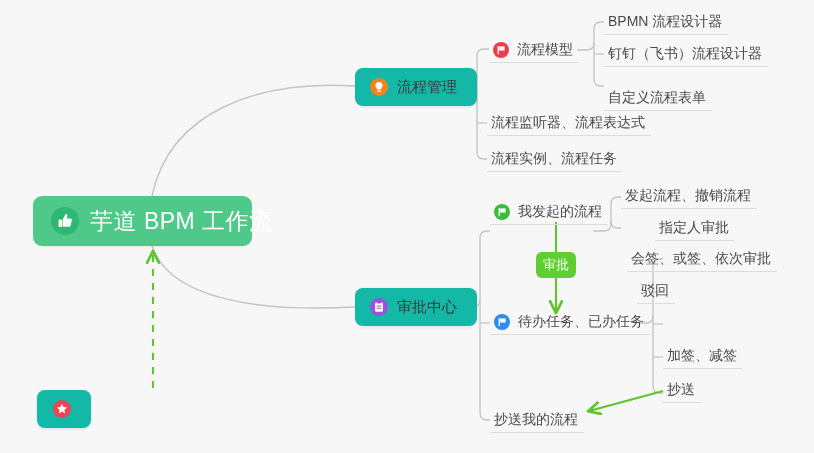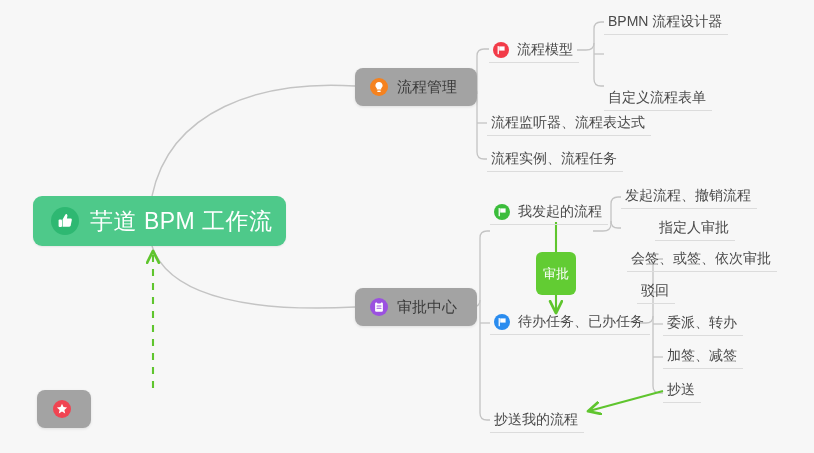--- a/index.html
+++ b/index.html
@@ -24,42 +24,42 @@
     width: 814px;
     height: 453px;
     pointer-events: none;
   }
 
   
   .root-node {
     position: absolute;
     left: 33px;
     top: 196px;
-    width: 253px;
+    width: 219px;
     height: 50px;
     background: #4ec98a;
     border-radius: 9px;
     display: flex;
     align-items: center;
     box-sizing: border-box;
     padding-left: 18px;
     box-shadow: 0 1px 2px rgba(0,0,0,0.07);
   }
   .root-label {
     color: #ffffff;
     font-size: 23px;
     letter-spacing: 0.5px;
     margin-left: 11px;
     white-space: nowrap;
   }
 
   
   .card-node {
     position: absolute;
-    background: #a3a3a3;
+    background: #14b8a6;
     border-radius: 8px;
     display: flex;
     align-items: center;
     box-sizing: border-box;
     box-shadow: 0 1px 3px rgba(0,0,0,0.10);
     white-space: nowrap;
   }
   .card-node .card-label {
     font-size: 15px;
     color: #3b3b3b;
@@ -123,21 +123,21 @@
     border-radius: 6px;
     color: #ffffff;
     font-size: 13px;
     display: flex;
     align-items: center;
     justify-content: center;
     white-space: nowrap;
   }
   #badge-approval {
     left: 536px; top: 252px;
-    width: 40px; height: 43px;
+    width: 40px; height: 26px;
   }
 </style>
 </head>
 <body>
 
 <div id="canvas">
 
   <svg id="wires" viewBox="0 0 814 453" xmlns="http://www.w3.org/2000/svg">
     <defs>
       <marker id="arrow-green" markerWidth="7" markerHeight="7" refX="5.5" refY="3.2" orient="auto" markerUnits="strokeWidth">
@@ -207,20 +207,23 @@
         <circle cx="8" cy="8" r="8" fill="#f23b48"></circle>
         <rect x="4.6" y="3.9" width="1.3" height="8.4" rx="0.6" fill="#ffffff"></rect>
         <path d="M6.2 4.4 L11.6 4.4 L11.6 8.6 L6.2 8.6 Z" fill="#ffffff"></path>
       </svg>
     </span>
     <span class="leaf-label with-icon">流程模型</span>
   </div>
 
   <div class="leaf-node" style="left:604px; top:12px;">
     <span class="leaf-label">BPMN 流程设计器</span>
+  </div>
+  <div class="leaf-node" style="left:604px; top:44px;">
+    <span class="leaf-label">钉钉（飞书）流程设计器</span>
   </div>
   <div class="leaf-node" style="left:604px; top:88px;">
     <span class="leaf-label">自定义流程表单</span>
   </div>
 
   <div class="leaf-node" style="left:487px; top:113px;">
     <span class="leaf-label">流程监听器、流程表达式</span>
   </div>
   <div class="leaf-node" style="left:487px; top:149px;">
     <span class="leaf-label">流程实例、流程任务</span>
@@ -267,23 +270,20 @@
     </span>
     <span class="leaf-label with-icon">待办任务、已办任务</span>
   </div>
 
   <div class="leaf-node" style="left:627px; top:249px;">
     <span class="leaf-label">会签、或签、依次审批</span>
   </div>
   <div class="leaf-node" style="left:637px; top:281px;">
     <span class="leaf-label">驳回</span>
   </div>
-  <div class="leaf-node" style="left:663px; top:313px;">
-    <span class="leaf-label">委派、转办</span>
-  </div>
   <div class="leaf-node" style="left:663px; top:346px;">
     <span class="leaf-label">加签、减签</span>
   </div>
   <div class="leaf-node" style="left:663px; top:380px;">
     <span class="leaf-label">抄送</span>
   </div>
 
   <div class="leaf-node" style="left:490px; top:410px;">
     <span class="leaf-label">抄送我的流程</span>
   </div>

